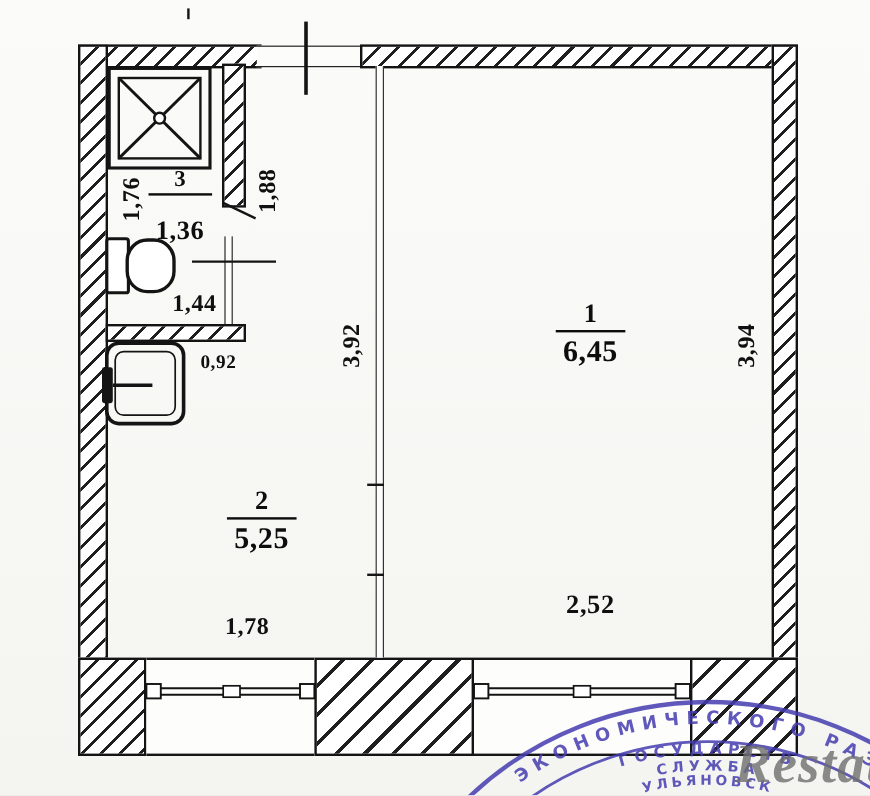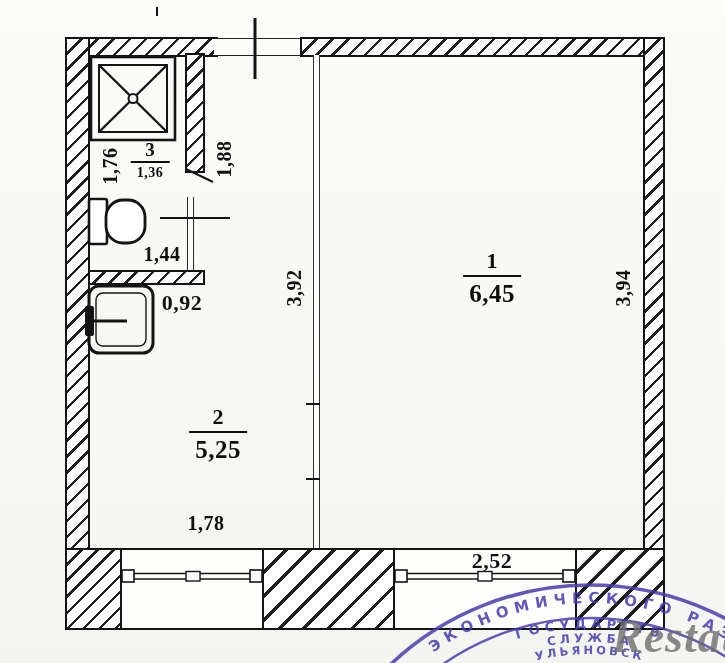--- a/index.html
+++ b/index.html
@@ -23,21 +23,21 @@
   .dim{
     position:absolute;transform:translate(-50%,-50%);
     font:700 20px "Liberation Serif", serif;color:#101010;
     letter-spacing:.5px;white-space:nowrap;
   }
   .dim.rot{transform:translate(-50%,-50%) rotate(-90deg);}
   .room-label{position:absolute;transform:translateX(-50%);text-align:center;color:#0d0d0d;}
   .room-label .num{font:700 22px "Liberation Serif", serif;line-height:1;padding:0 14px 3px 14px;}
   .room-label .area{font:700 25px "Liberation Serif", serif;line-height:1;border-top:2.4px solid #0d0d0d;padding:4px 6px 0 6px;letter-spacing:.5px;}
   .room-label.small .num{font-size:19px;padding-bottom:2px;}
-  .room-label.small .area{font-size:14px;padding-top:3px;}
+  .room-label.small .area{font-size:22px;padding-top:18px;}
   
   svg.overlay{position:absolute;left:0;top:0;}
   #watermark{
     position:absolute;left:612px;top:610px;
     font:600 italic 46px "Liberation Serif", serif;
     letter-spacing:1px;opacity:.8;white-space:nowrap;
   }
 </style>
 </head>
 <body>
@@ -117,25 +117,25 @@
     <div class="area">5,25</div>
   </div>
   <div class="room-label" style="left:492px;top:250px;">
     <div class="num">1</div>
     <div class="area">6,45</div>
   </div>
 
   <div class="dim rot" style="left:110px;top:166px;">1,76</div>
   <div class="dim rot" style="left:224px;top:159px;">1,88</div>
   <div class="dim" style="left:162px;top:254px;">1,44</div>
-  <div class="dim" style="left:182px;top:303px;font-size:22px;">0,92</div>
+  <div class="dim" style="left:182px;top:303px;font-size:16px;">0,92</div>
   <div class="dim rot" style="left:294px;top:288px;">3,92</div>
   <div class="dim rot" style="left:623px;top:288px;">3,94</div>
   <div class="dim" style="left:206px;top:523px;text-align:center;">1,78</div>
-  <div class="dim" style="left:492px;top:561px;font-size:22px;">2,52</div>
+  <div class="dim" style="left:492px;top:504px;font-size:22px;">2,52</div>
 
   <svg class="overlay" width="725" height="663" viewBox="0 0 725 663" style="opacity:.85;">
     <defs>
       <path id="arc-t1" d="M318 875 A272 272 0 0 1 862 875"></path>
       <path id="arc-t2" d="M343 875 A247 247 0 0 1 837 875"></path>
       <path id="arc-t3" d="M357 875 A233 233 0 0 1 823 875"></path>
       <path id="arc-t4" d="M369 875 A221 221 0 0 1 811 875"></path>
     </defs>
     <g stroke="#453db0" fill="none">
       <path d="M300 875 A290 290 0 0 1 880 875" stroke-width="3.6"></path>

